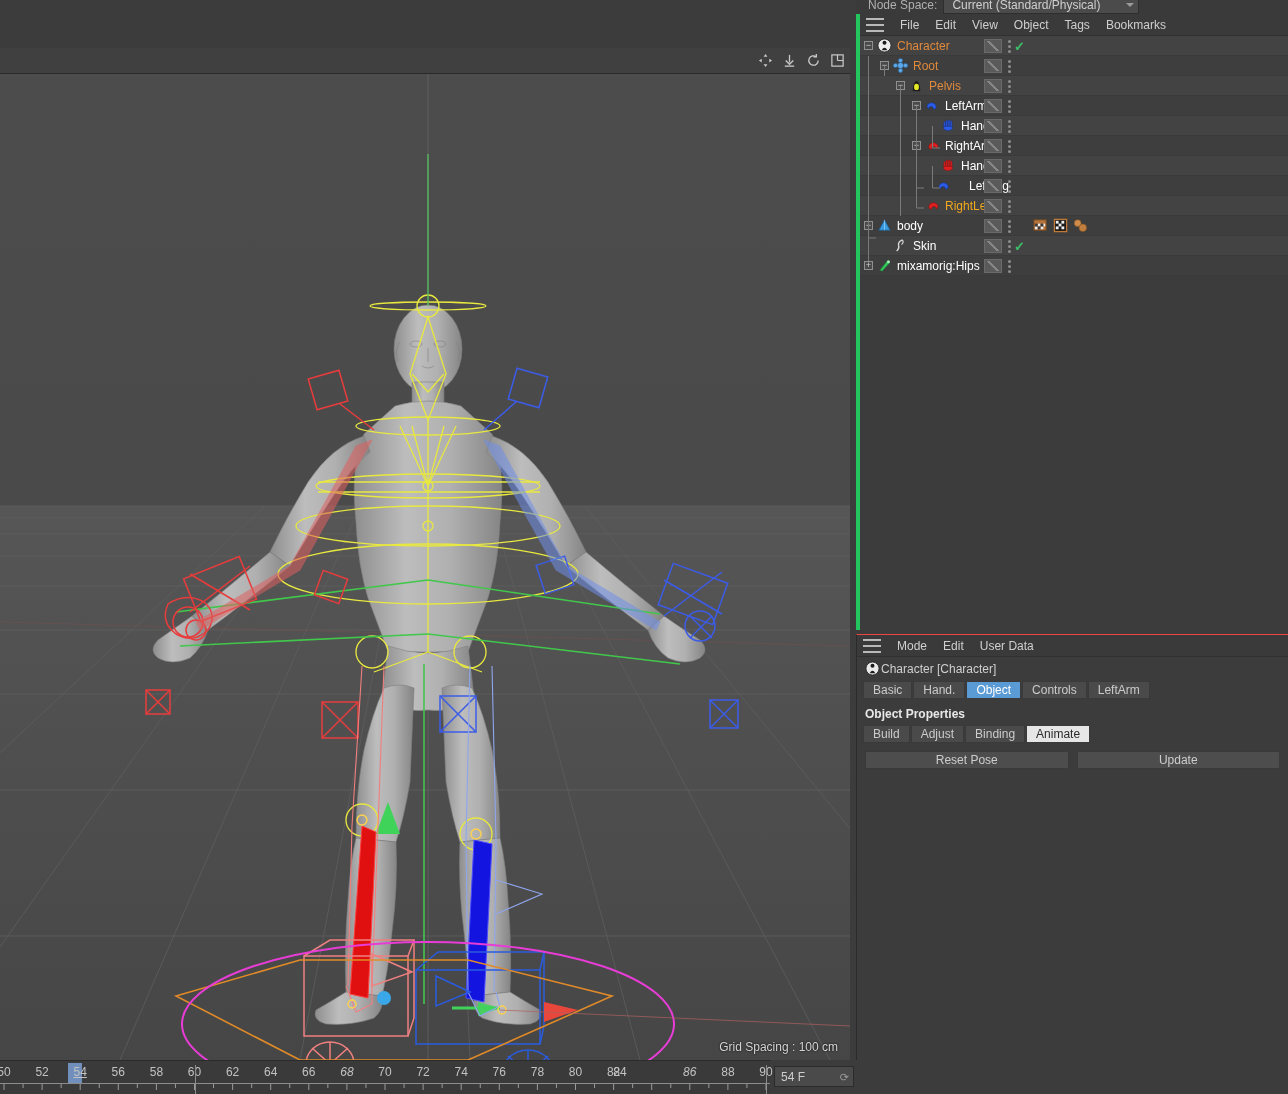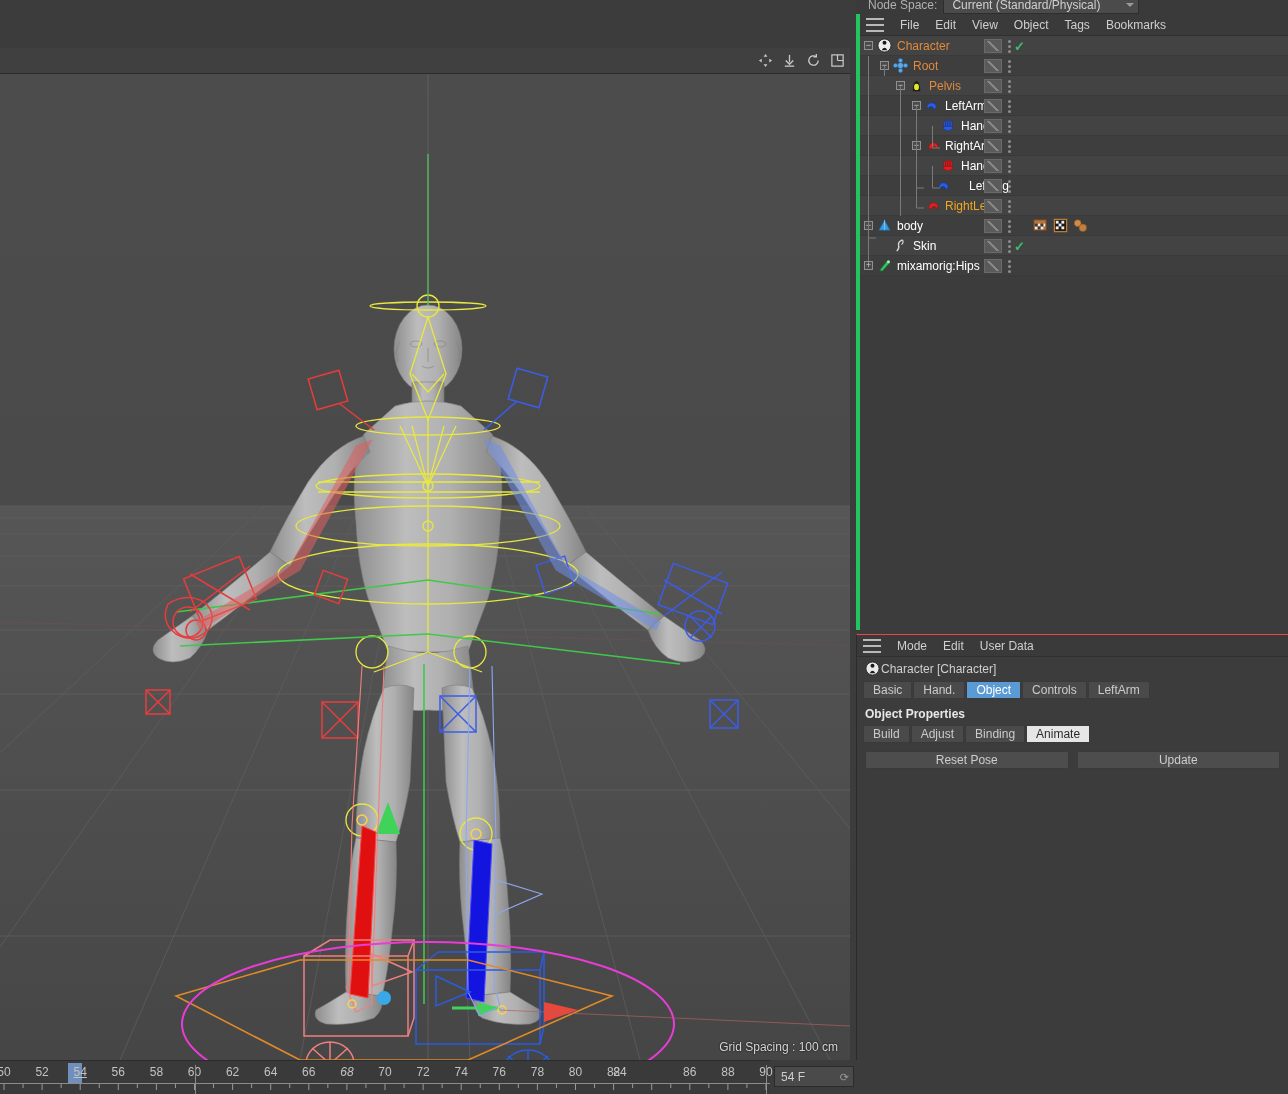--- a/index.html
+++ b/index.html
@@ -889,21 +889,21 @@
         <div class="tl-num" style="left: 308.8px;">66</div>
         <div class="tl-num" style="left: 346.9px; font-style: italic;">68</div>
         <div class="tl-num" style="left: 385px;">70</div>
         <div class="tl-num" style="left: 423.1px;">72</div>
         <div class="tl-num" style="left: 461.2px;">74</div>
         <div class="tl-num" style="left: 499.3px;">76</div>
         <div class="tl-num" style="left: 537.4px;">78</div>
         <div class="tl-num" style="left: 575.5px;">80</div>
         <div class="tl-num" style="left: 613.6px;">82</div>
         <div class="tl-num" style="left: 613px; margin-left: 7px;">84</div>
-        <div class="tl-num" style="left: 689.8px;">86</div>
+        <div class="tl-num" style="left: 689.8px; font-style: italic;">86</div>
         <div class="tl-num" style="left: 727.9px;">88</div>
         <div class="tl-num" style="left: 766px;">90</div>
         <div class="tl-line" style="left: 194.5px; top: 4px; height: 30px;"></div>
         <div class="tl-line" style="left: 766px; top: 4px; height: 30px;"></div>
         <div>
           <svg width="770" height="12" style="position:absolute;left:0;top:22px;display:block">
   <line x1="0" y1="0.5" x2="770" y2="0.5" stroke="#8c8c8c" stroke-width="1"></line>
             <line x1="4" y1="1" x2="4" y2="7" stroke="#9a9a9a" stroke-width="1"></line>
             <line x1="23.05" y1="1" x2="23.05" y2="5" stroke="#9a9a9a" stroke-width="1"></line>
             <line x1="42.1" y1="1" x2="42.1" y2="7" stroke="#9a9a9a" stroke-width="1"></line>

